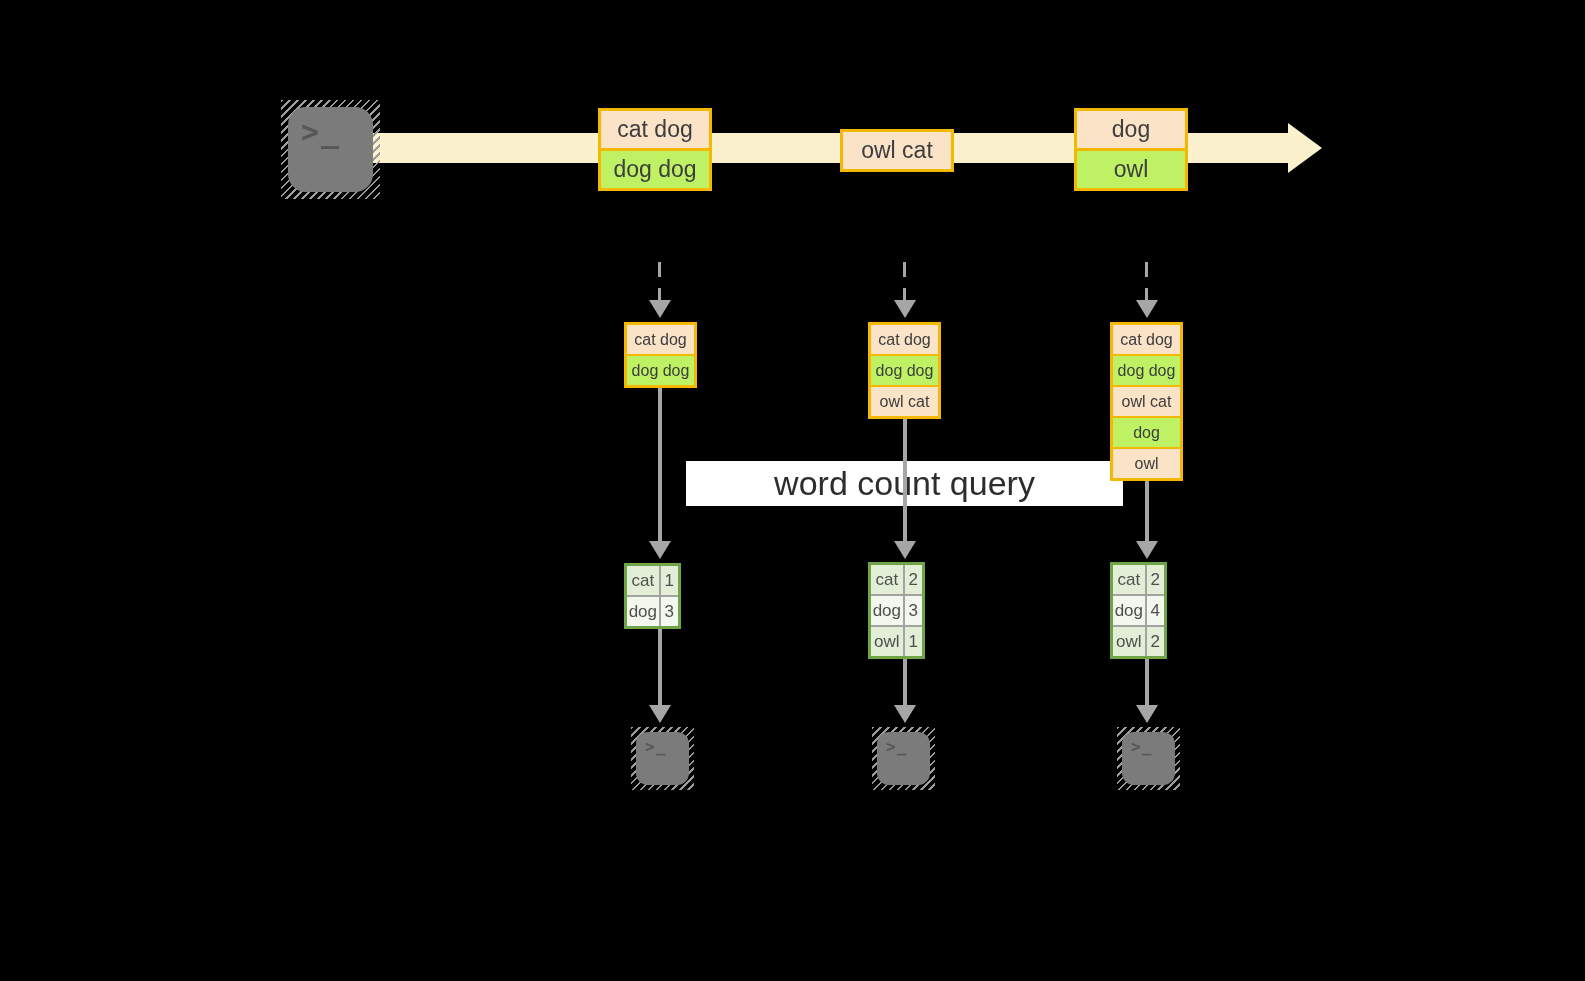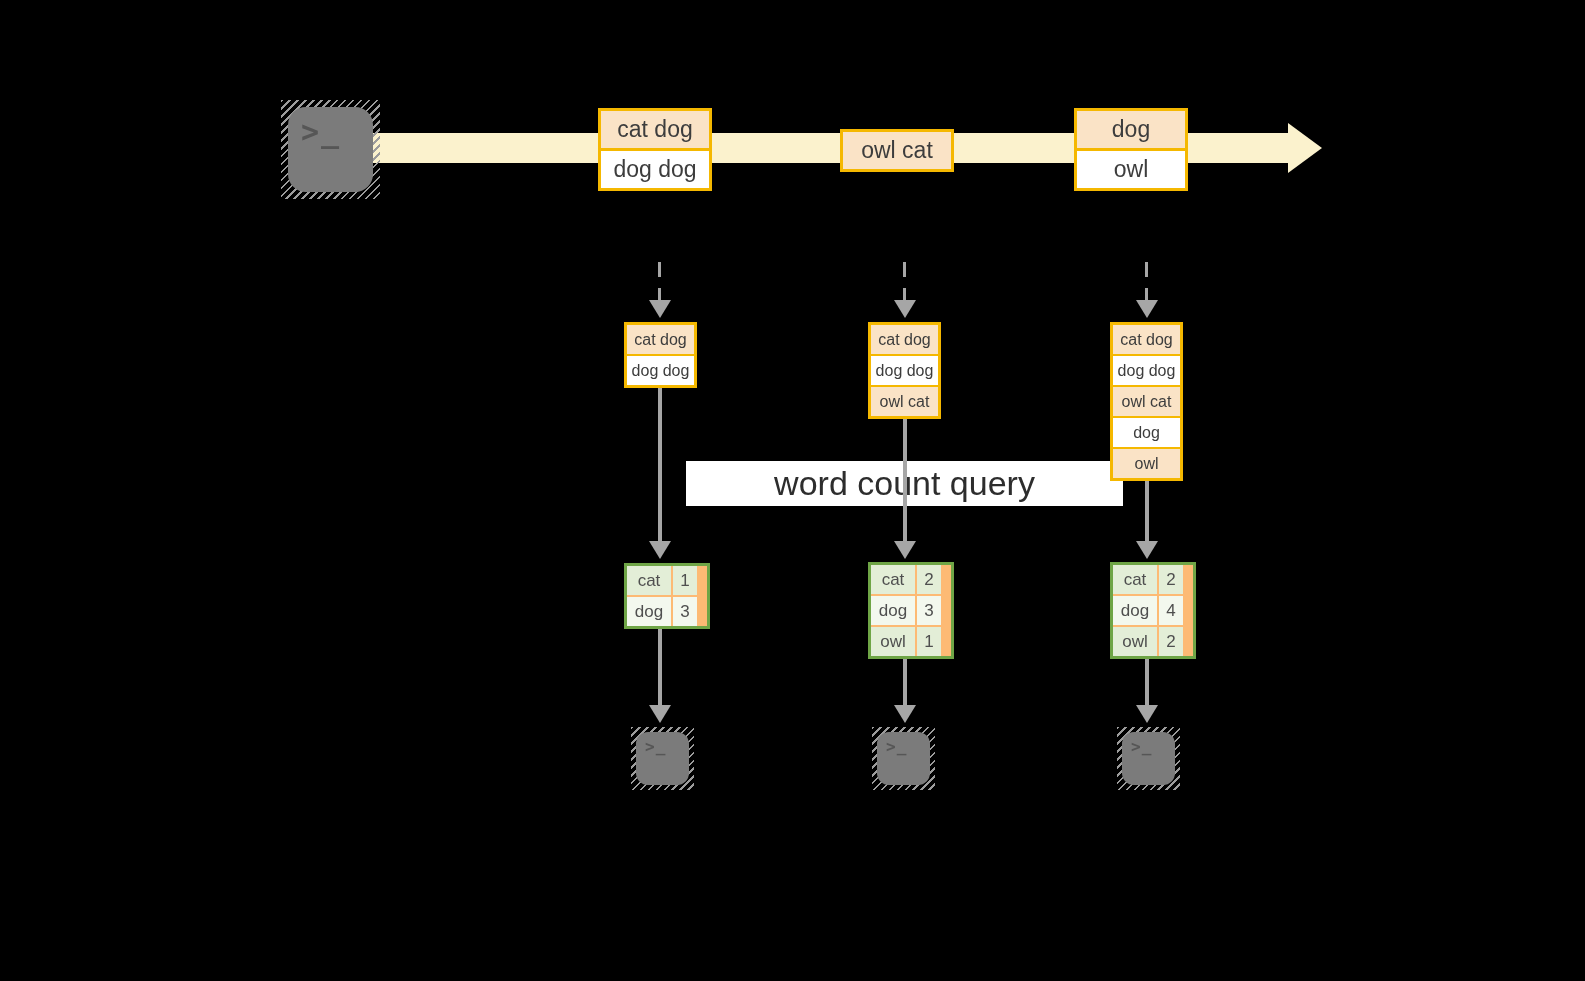--- a/index.html
+++ b/index.html
@@ -17,30 +17,30 @@
   .prompt{position:absolute;font-family:"DejaVu Sans Mono",monospace;font-weight:700;color:#565656;}
   .terminal-lg .prompt{font-size:30px;left:13px;top:7px;letter-spacing:2px;}
   .terminal-sm .prompt{font-size:16px;left:9px;top:5px;letter-spacing:1px;}
   
   .stream-band{position:absolute;left:370px;top:133px;width:918px;height:30px;background:#FBF2CD;z-index:1;}
   .stream-head{position:absolute;left:1288px;top:123px;width:0;height:0;z-index:1;
     border-top:25px solid transparent;border-bottom:25px solid transparent;border-left:34px solid #FBF2CD;}
   
   .obox{position:absolute;border:3px solid #F5B800;box-sizing:border-box;background:#F5B800;z-index:6;}
   .obox .orow{display:flex;align-items:center;justify-content:center;
-    color:#3d3d3d;background:#ffffff;}
+    color:#3d3d3d;background:#bef264;}
   .obox .orow:nth-child(odd){background:#FAE3C6;}
   .obox .orow + .orow{margin-top:3px;}
   .stream-box{width:114px;}
   .stream-box .orow{height:37px;font-size:23px;}
   .stack-box{width:73px;z-index:7;}
   .stack-box .orow{height:29px;font-size:16px;}
   .stack-box .orow + .orow{margin-top:2px;}
   
-  .gtable{position:absolute;border:3px solid #6FA546;box-sizing:border-box;background:#fdba74;width:86px;z-index:6;}
+  .gtable{position:absolute;border:3px solid #6FA546;box-sizing:border-box;background:#a3a3a3;width:57px;z-index:6;}
   .grow{display:flex;}
   .grow + .grow{margin-top:2px;}
   .gcell{height:29px;display:flex;align-items:center;justify-content:center;
     font-size:17px;color:#4f4f4f;background:#F3F8EE;}
   .grow:nth-child(odd) .gcell{background:#E3EED7;}
   .gcell.word{width:44px;}
   .gcell.num{width:24px;margin-left:2px;}
   
   .vline{position:absolute;width:4px;background:#a6a6a6;z-index:3;}
   .vdash{position:absolute;width:3px;z-index:3;

